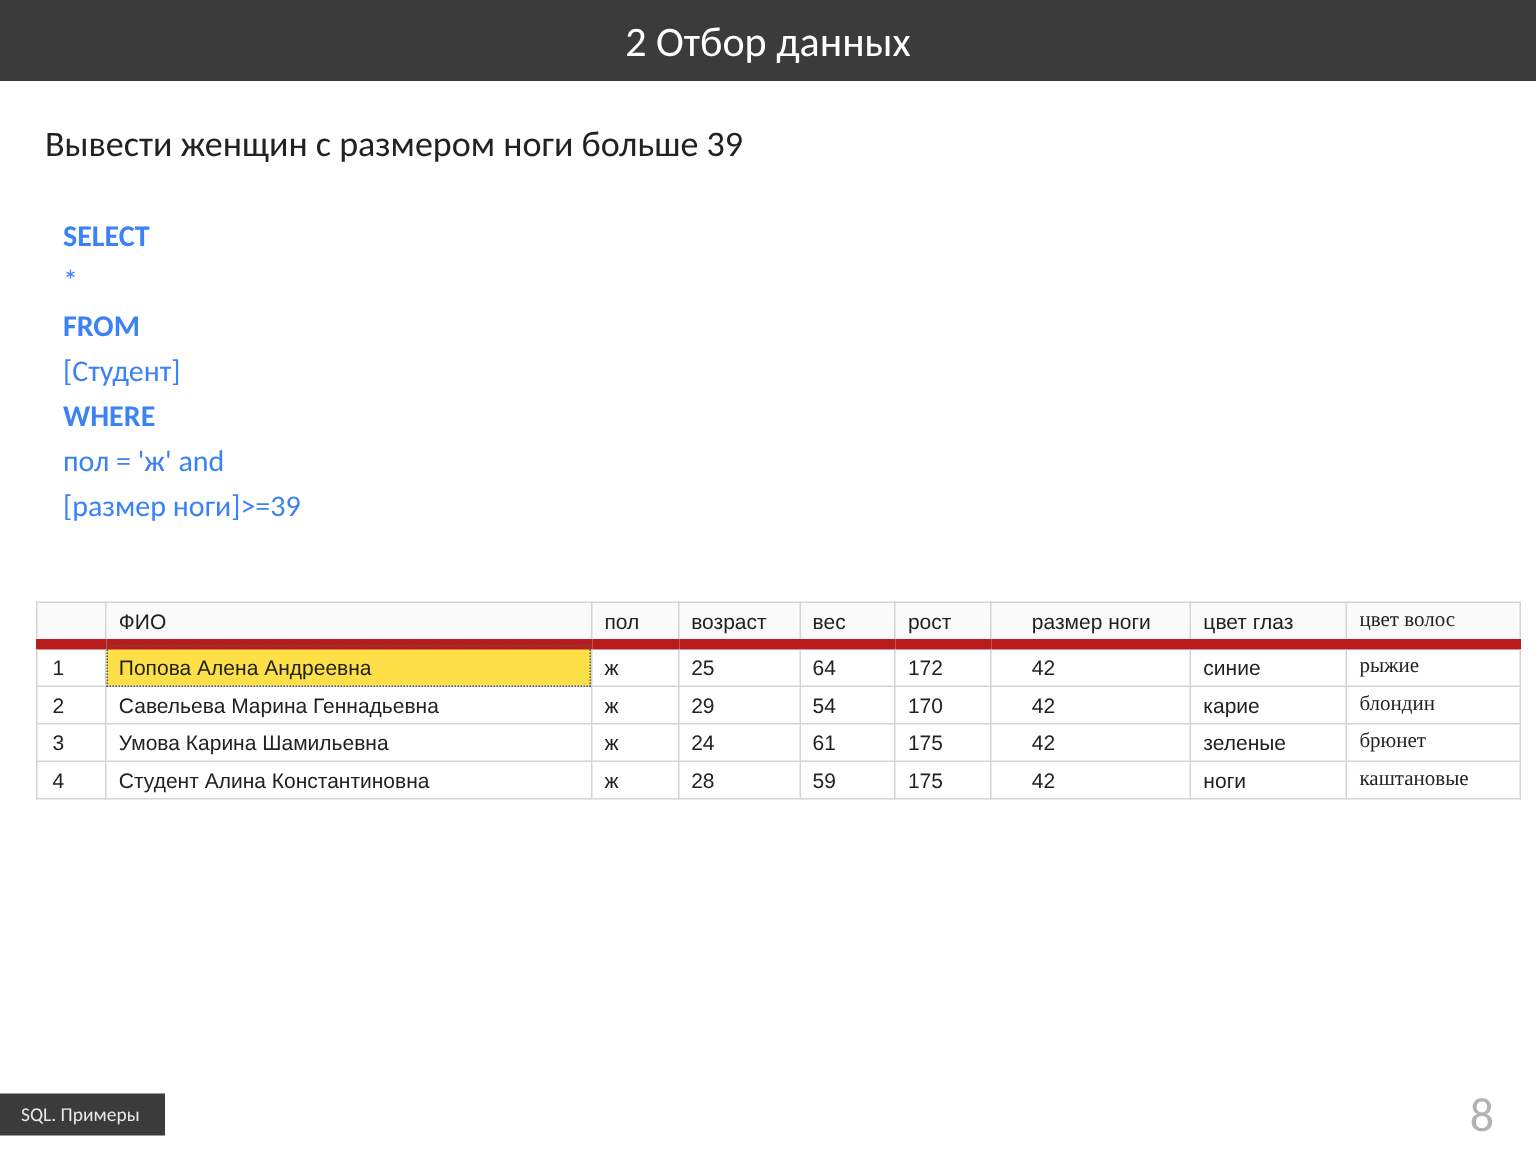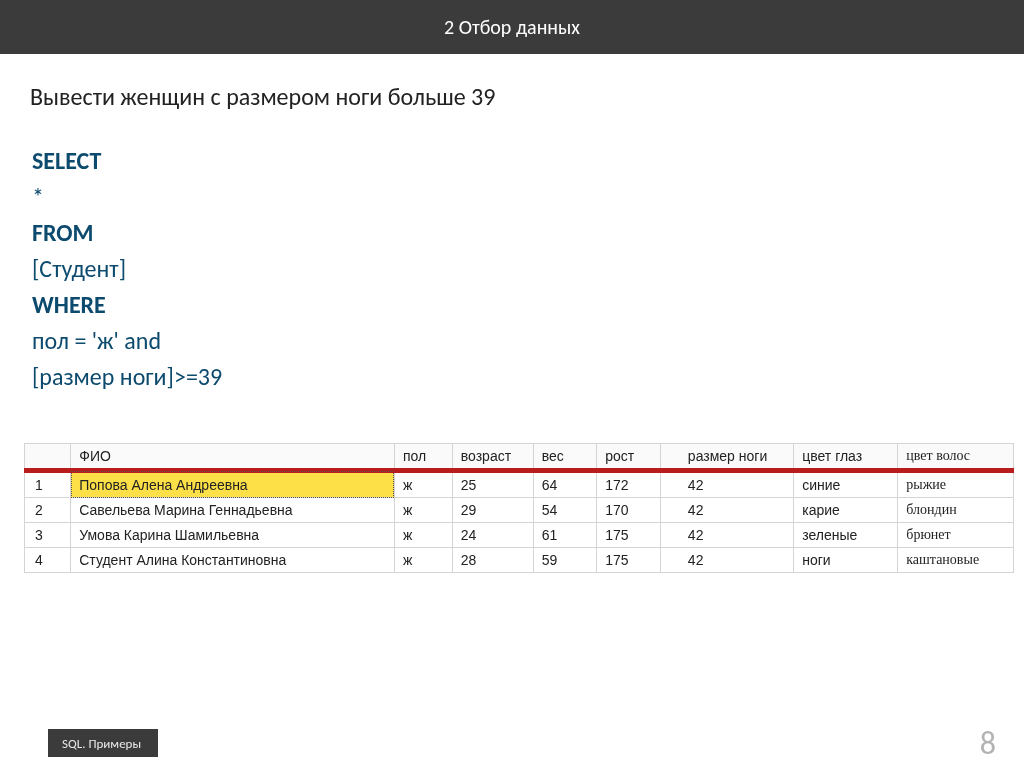--- a/index.html
+++ b/index.html
@@ -11,36 +11,36 @@
       position: relative;
       overflow: hidden;
     }
     .title-bar {
       background: #3b3b3b;
       color: #fff;
       height: 54px;
       display: flex;
       align-items: center;
       justify-content: center;
-      font-size: 20px;
+      font-size: 28px;
       font-weight: 400;
     }
     .content {
       padding: 28px 30px 0 30px;
     }
     .task {
       font-size: 24px;
       color: #222;
       margin-bottom: 32px;
     }
     .query {
-      font-size: 24px;
+      font-size: 20px;
       line-height: 1.5;
-      color: #0c4a6e;
-      margin-left: 2px;
+      color: #3b82f6;
+      margin-left: 12px;
     }
     .query .kw { font-weight: bold; }
     .table-wrap {
       margin-top: 48px;
       margin-left: -6px;
       width: 990px;
     }
     table {
       border-collapse: collapse;
       width: 100%;
@@ -52,21 +52,21 @@
     th, td {
       border: 1px solid #d4d4d4;
       padding: 4px 8px;
       text-align: left;
       font-weight: normal;
       height: 24px;
       white-space: nowrap;
     }
     th {
       background: #fafafa;
-      border-bottom: 5px solid #b91c1c;
+      border-bottom: 7px solid #b91c1c;
     }
     .rownum-col { width: 40px; text-align: left; padding-left:10px; }
     .fio-col { width: 280px; }
     .pol-col { width: 50px; }
     .age-col { width: 70px; }
     .ves-col { width: 55px; }
     .rost-col { width: 55px; }
     .foot-col { width: 100px; padding-left: 27px; }
     .eye-col { width: 90px; }
     .hair-col { width: 100px; font-family: Liberation Serif, serif; }
@@ -76,21 +76,20 @@
       outline-offset: -1px;
     }
     .footer {
       position: absolute;
       bottom: 0;
       left: 0;
       right: 0;
       height: 48px;
       display: flex;
       align-items: center;
-      margin-left: 48px;
     }
     .footer-label {
       background: #3b3b3b;
       color: #e8e8e8;
       font-size: 13px;
       padding: 6px 14px;
       height: 28px;
       display: flex;
       align-items: center;
       min-width: 110px;

